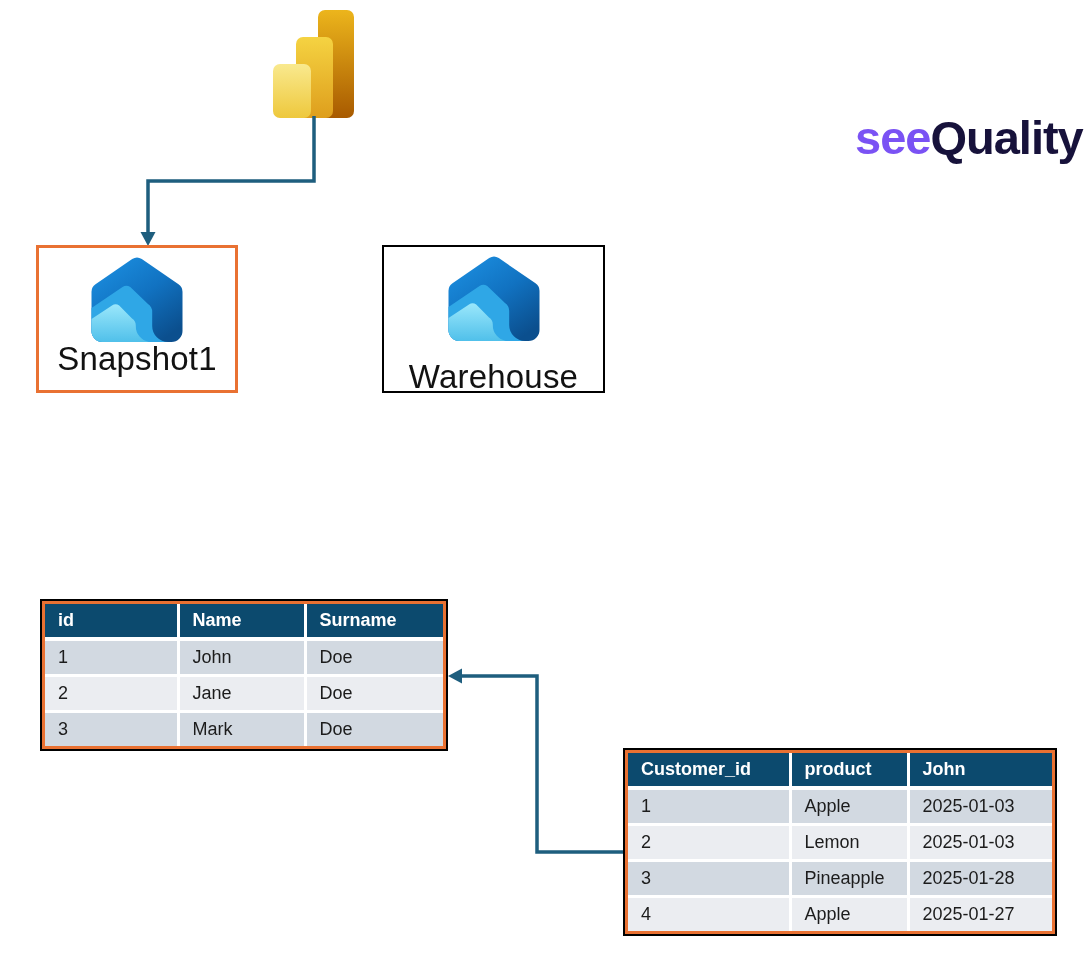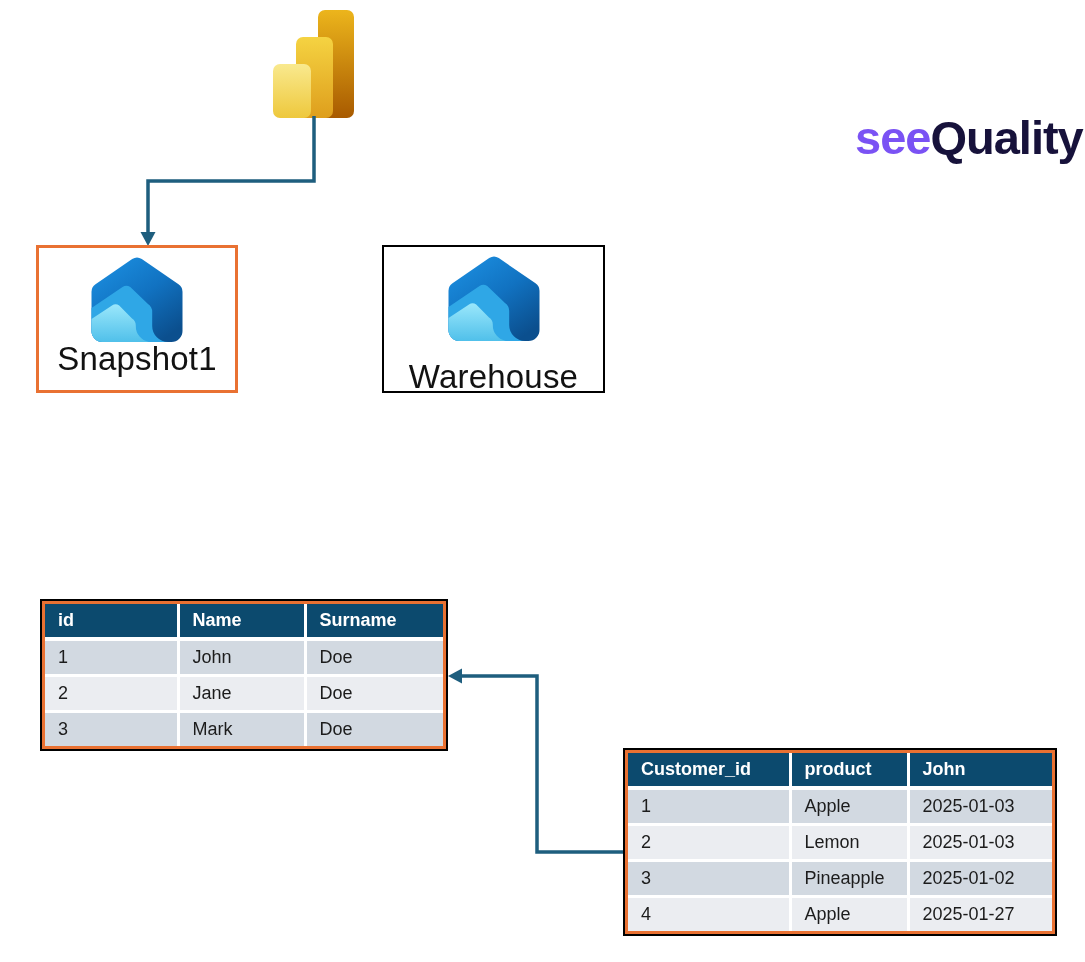--- a/index.html
+++ b/index.html
@@ -190,21 +190,21 @@
             <td>2025-01-03</td>
           </tr>
           <tr>
             <td>2</td>
             <td>Lemon</td>
             <td>2025-01-03</td>
           </tr>
           <tr>
             <td>3</td>
             <td>Pineapple</td>
-            <td>2025-01-02</td>
+            <td>2025-01-28</td>
           </tr>
           <tr>
             <td>4</td>
             <td>Apple</td>
             <td>2025-01-27</td>
           </tr>
         </tbody>
     </table>
   </div>
 </div>

